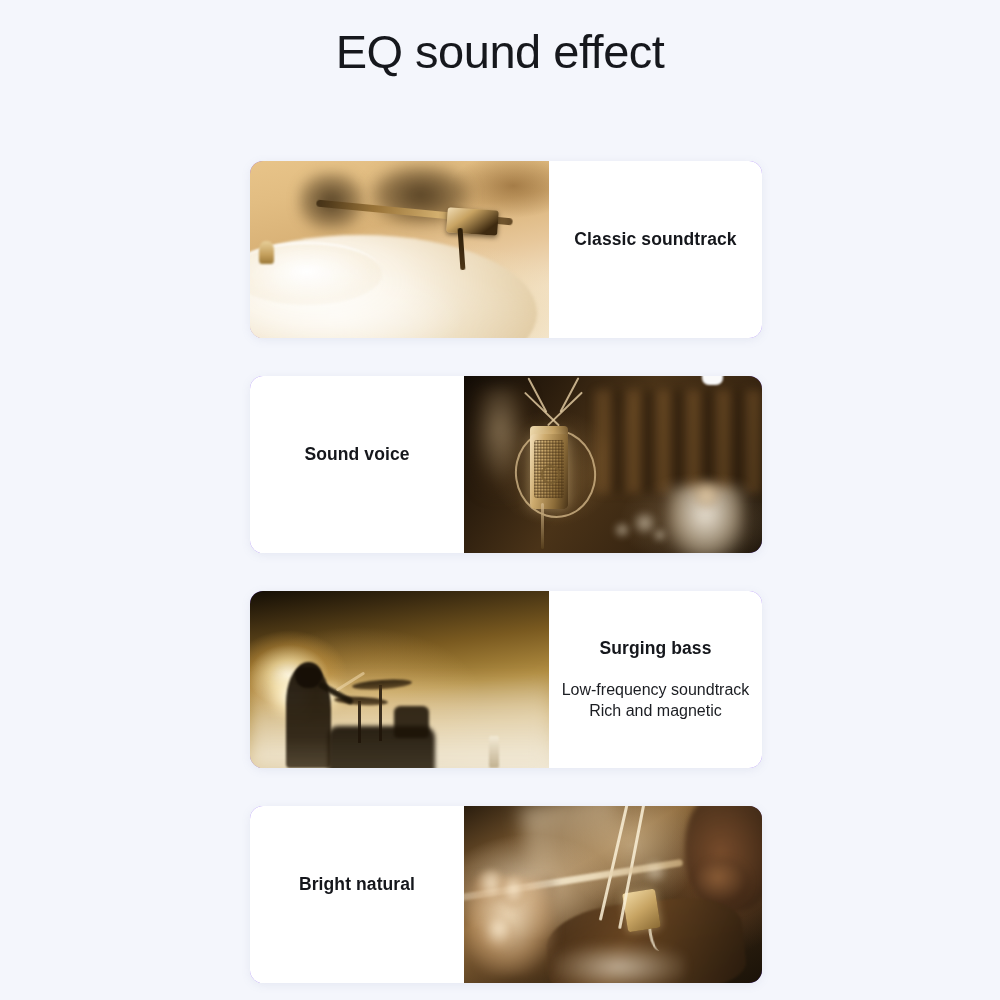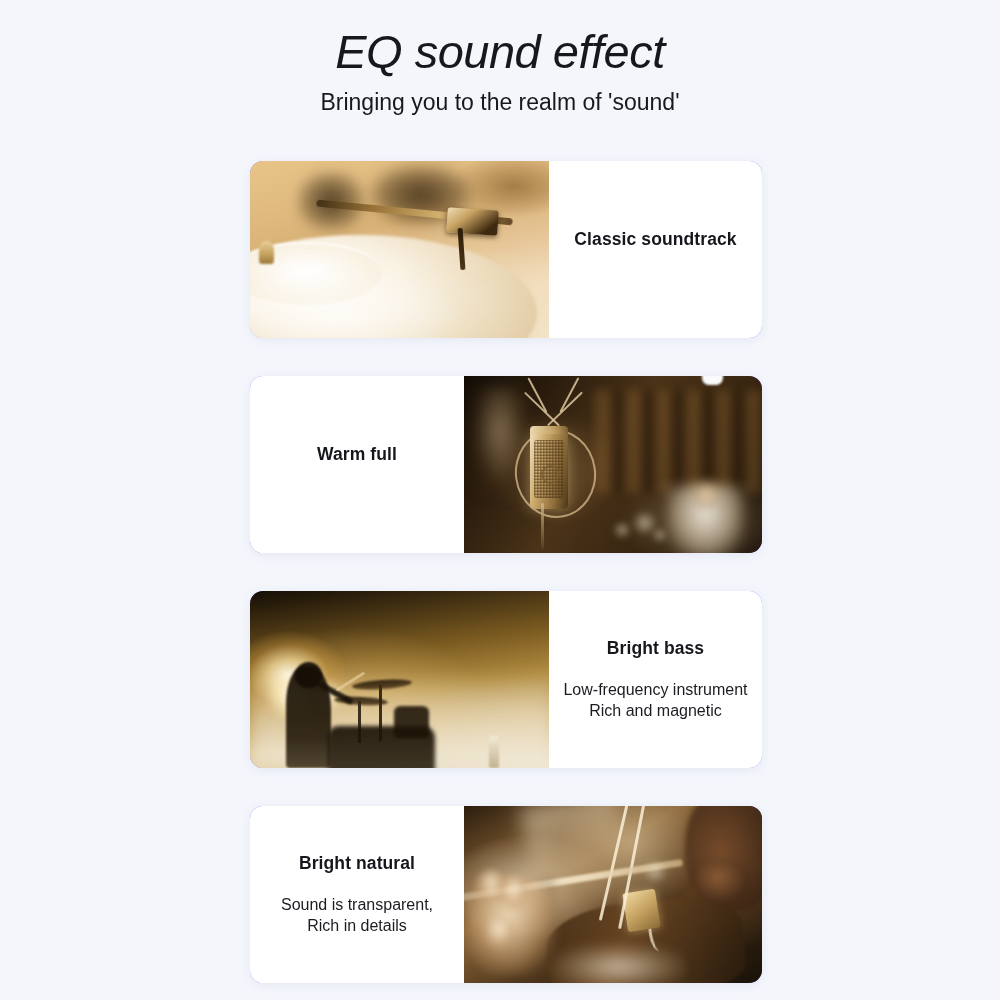--- a/index.html
+++ b/index.html
@@ -20,21 +20,20 @@
     text-align: center;
     padding-top: 26px;
   }
   .page-title {
     font-size: 47px;
     font-weight: 400;
     color: #16181d;
     letter-spacing: -0.5px;
     line-height: 1.12;
     margin: 0;
-    font-style: italic;
   }
   .page-subtitle {
     font-size: 23px;
     font-weight: 400;
     color: #17191e;
     margin: 10px 0 0 0;
     line-height: 1.2;
   }
 
   
@@ -523,21 +522,20 @@
     border-radius: 50%;
     background: radial-gradient(circle, rgba(255,246,226,0.5) 0%, rgba(255,240,206,0) 72%);
     filter: blur(3px);
   }
 </style>
 </head>
 <body>
 
 <div class="header">
   <h1 class="page-title">EQ sound effect</h1>
-  <p class="page-subtitle">Bringing you to the realm of 'sound'</p>
 </div>
 
 <div class="cards">
 
   <div class="card">
     <div class="card-photo photo-turntable">
       <div class="tt-dark-block"></div>
       <div class="tt-dark-block2"></div>
       <div class="tt-disc"></div>
       <div class="tt-disc-ring"></div>
@@ -567,21 +565,21 @@
       <div class="mic-badge"></div>
       <div class="mic-stand"></div>
       <div class="mic-person"></div>
       <div class="mic-head"></div>
       <div class="mic-bokeh1"></div>
       <div class="mic-bokeh2"></div>
       <div class="mic-bokeh3"></div>
       <div class="mic-notch"></div>
     </div>
     <div class="card-text">
-      <div class="card-heading">Warm full</div>
+      <div class="card-heading">Sound voice</div>
     </div>
   </div>
 
   <div class="card">
     <div class="card-photo photo-drums">
       <div class="dr-haze"></div>
       <div class="dr-lamp1"></div>
       <div class="dr-lamp2"></div>
       <div class="dr-kit"></div>
       <div class="dr-tom"></div>
@@ -589,22 +587,22 @@
       <div class="dr-stand2"></div>
       <div class="dr-cym1"></div>
       <div class="dr-cym2"></div>
       <div class="dr-body"></div>
       <div class="dr-head"></div>
       <div class="dr-arm"></div>
       <div class="dr-stick1"></div>
       <div class="dr-mic-r"></div>
     </div>
     <div class="card-text">
-      <div class="card-heading">Bright bass</div>
-      <div class="card-desc">Low-frequency instrument
+      <div class="card-heading">Surging bass</div>
+      <div class="card-desc">Low-frequency soundtrack
 Rich and magnetic</div>
     </div>
   </div>
 
   <div class="card reverse">
     <div class="card-photo photo-violin">
       <div class="vl-bg-blur"></div>
       <div class="vl-face"></div>
       <div class="vl-chin"></div>
       <div class="vl-body"></div>
@@ -615,18 +613,16 @@
       <div class="vl-bow"></div>
       <div class="vl-hand"></div>
       <div class="vl-finger1"></div>
       <div class="vl-finger2"></div>
       <div class="vl-finger3"></div>
       <div class="vl-bokeh"></div>
       <div class="vl-sheen"></div>
     </div>
     <div class="card-text">
       <div class="card-heading">Bright natural</div>
-      <div class="card-desc">Sound is transparent,
-Rich in details</div>
     </div>
   </div>
 
 </div>
 
 </body></html>

